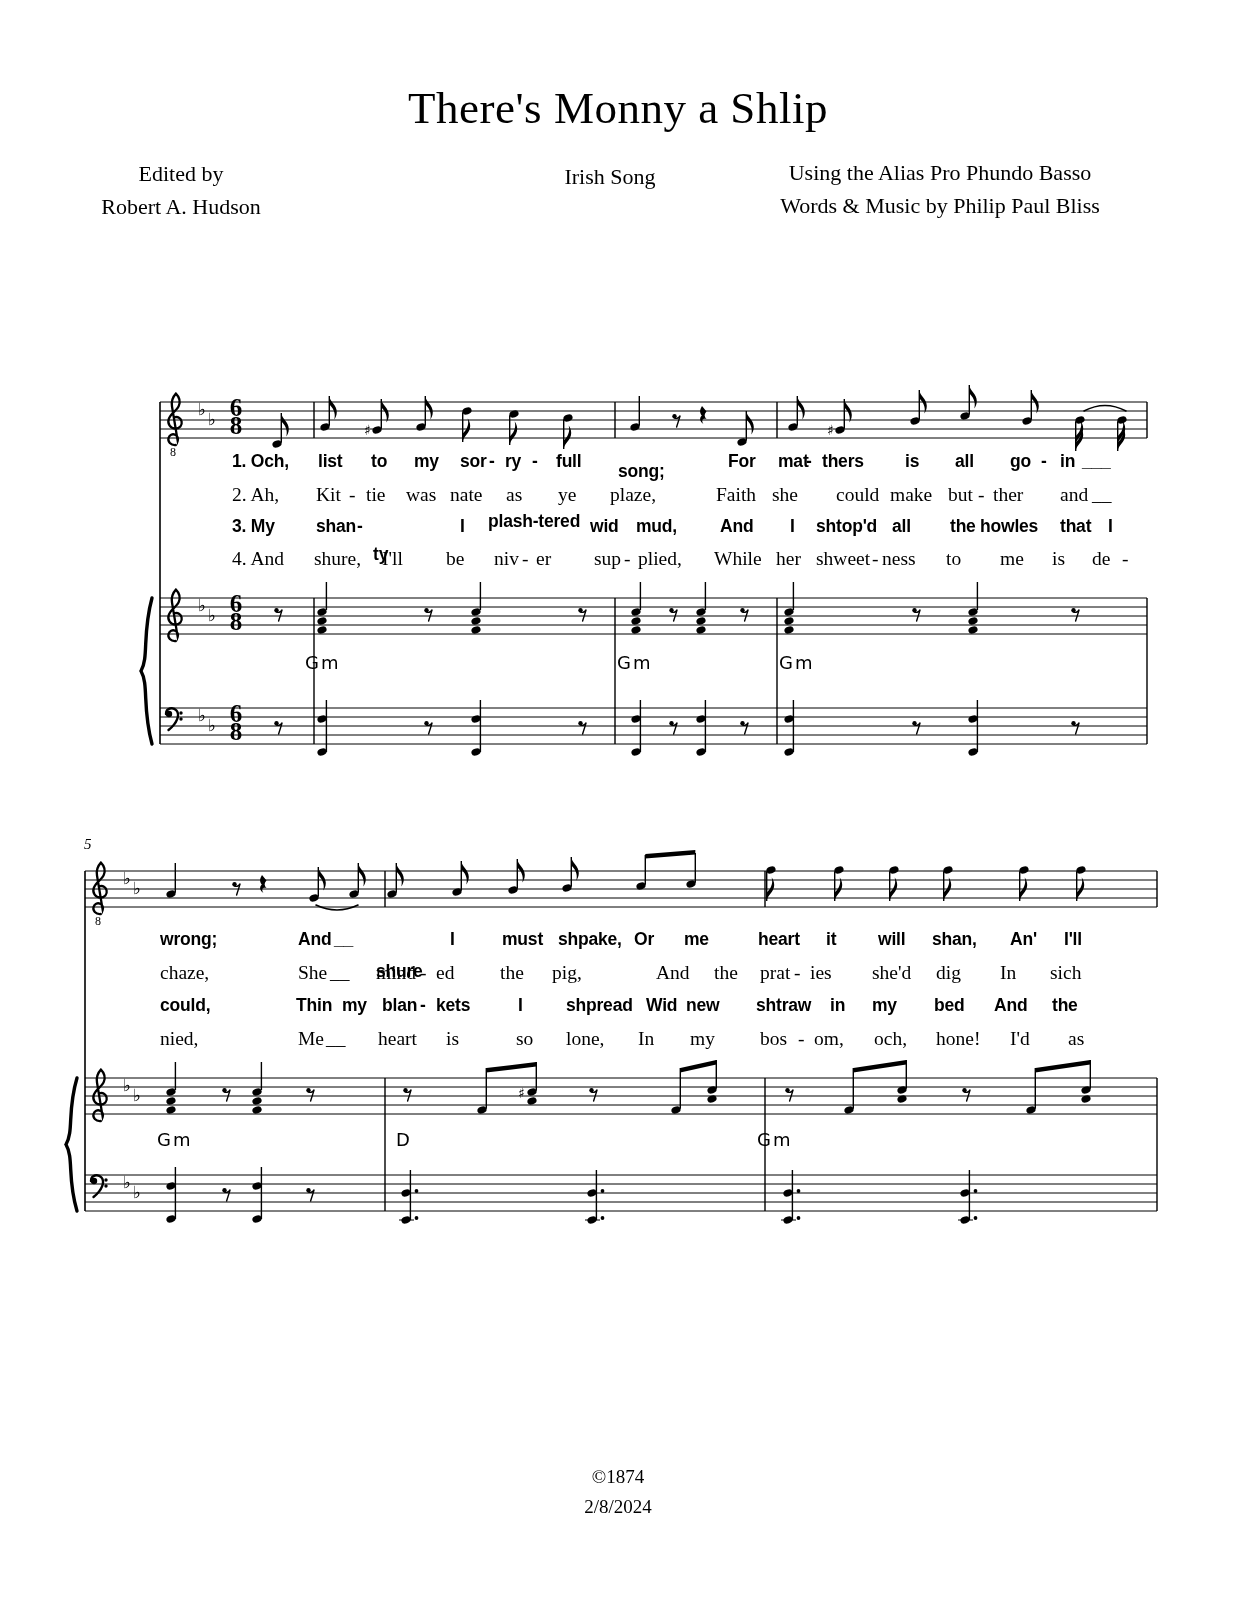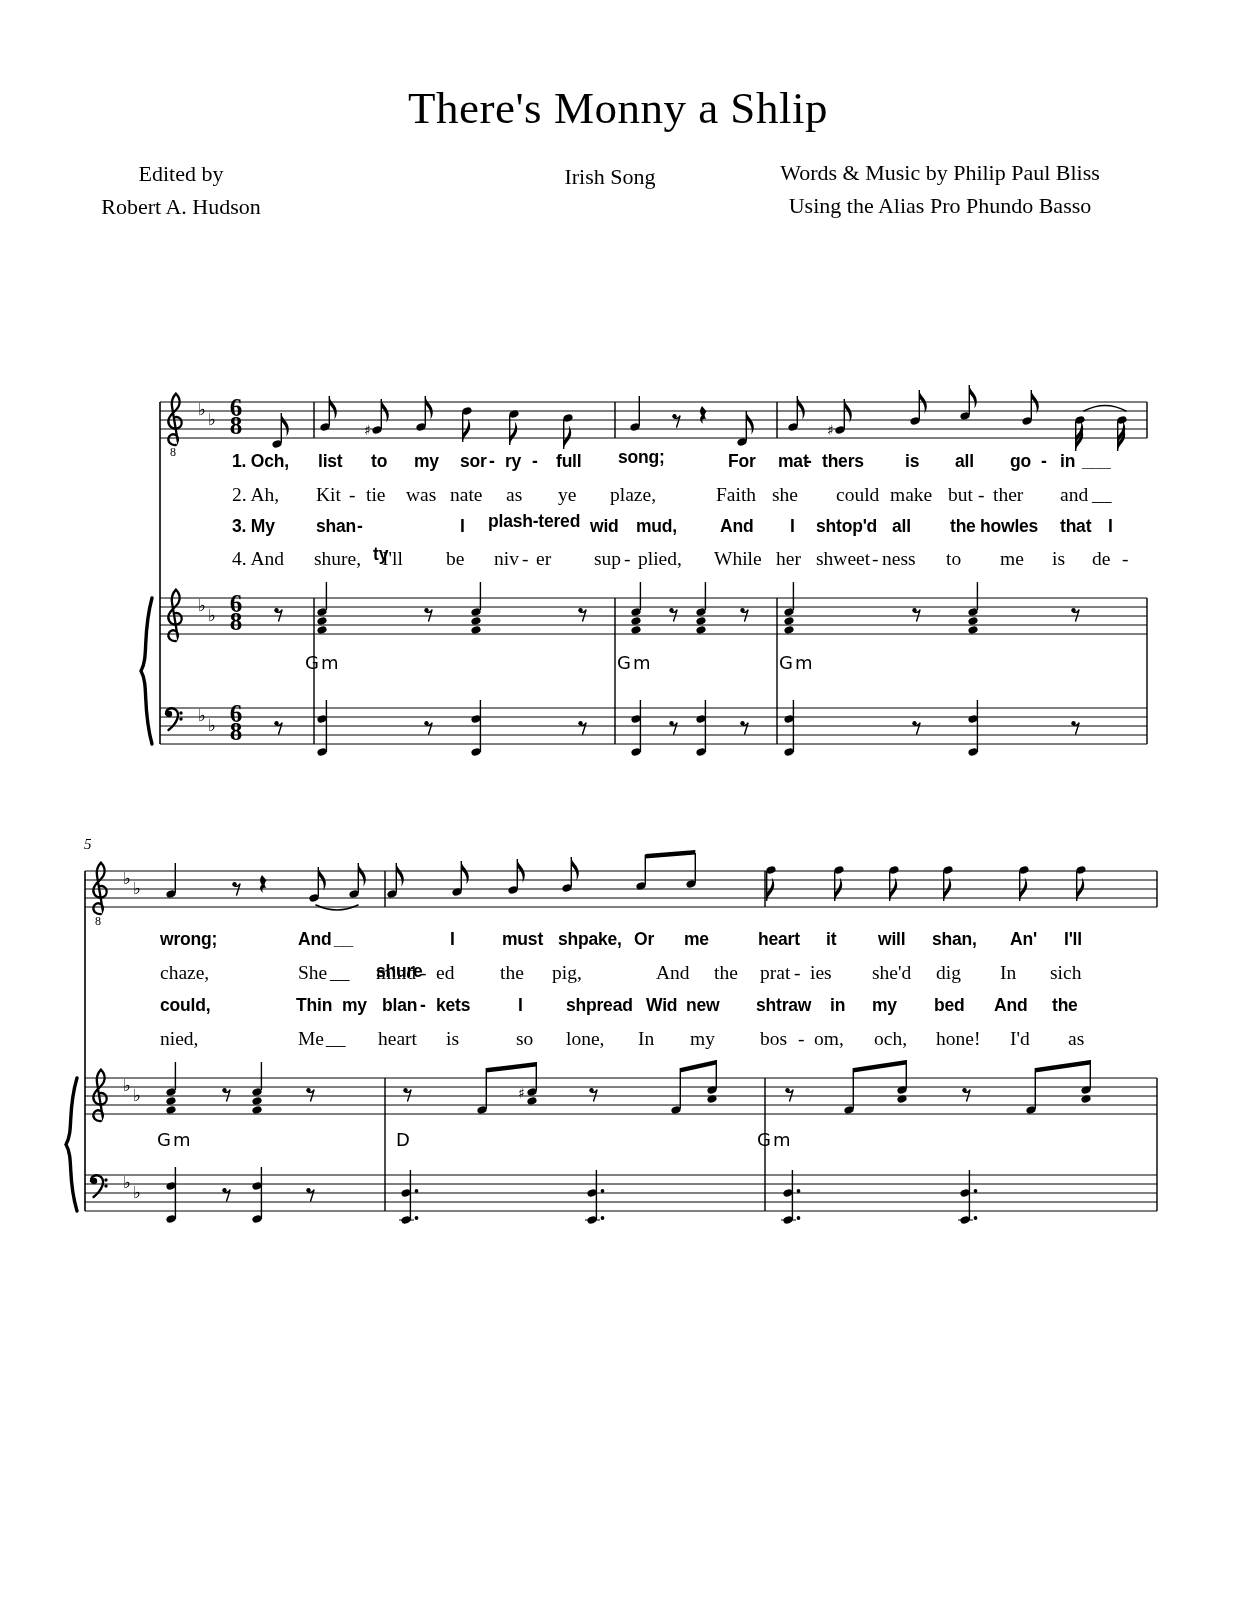--- a/index.html
+++ b/index.html
@@ -30,22 +30,22 @@
   <div class="title">There's Monny a Shlip</div>
 
   <div class="edited">
     <div>Edited by</div>
     <div>Robert A. Hudson</div>
   </div>
 
   <div class="songtype">Irish Song</div>
 
   <div class="credits">
+    <div>Using the Alias Pro Phundo Basso</div>
     <div>Words &amp; Music by Philip Paul Bliss</div>
-    <div>Using the Alias Pro Phundo Basso</div>
   </div>
 
   <svg id="notation" width="1236" height="1600" viewBox="0 0 1236 1600">
       <line x1="160" y1="402" x2="1147" y2="402" stroke="#000" stroke-width="1"></line>
       <line x1="160" y1="411" x2="1147" y2="411" stroke="#000" stroke-width="1"></line>
       <line x1="160" y1="420" x2="1147" y2="420" stroke="#000" stroke-width="1"></line>
       <line x1="160" y1="429" x2="1147" y2="429" stroke="#000" stroke-width="1"></line>
       <line x1="160" y1="438" x2="1147" y2="438" stroke="#000" stroke-width="1"></line>
       <path d="M175.8,445 C170.6,445.5 167.4,441.5 168.6,437.8 C169.5,435 172.4,433.6 174.9,434.6 C177.4,435.6 178.6,438.4 177.7,440.9 L172,406.5 C171.1,401.2 172.4,397.4 175.9,393.6 C179.3,397 180.4,401.7 178.8,405.8 C177.2,410.1 170.5,413.7 168.8,418.9 C167.1,424.1 170.6,428.6 175.2,428.6 C179.8,428.6 182.4,425.2 181.6,421.6 C180.9,418.5 178.2,416.6 175.2,417.1" fill="none" stroke="#000" stroke-width="2.3" stroke-linecap="round"></path>
       <text x="173" y="456" font-size="12" font-family="&quot;Liberation Serif&quot;,serif" text-anchor="middle" fill="#000">8</text>
@@ -378,21 +378,21 @@
   <div id="lyrics-layer">
       <span class="lyric lyb" style="left: 232px; top: 462px;">1. Och,</span>
       <span class="lyric lyb" style="left: 318px; top: 462px;">list</span>
       <span class="lyric lyb" style="left: 371px; top: 462px;">to</span>
       <span class="lyric lyb" style="left: 414px; top: 462px;">my</span>
       <span class="lyric lyb" style="left: 460px; top: 462px;">sor</span>
       <span class="lyric lyb" style="left: 489px; top: 462px;">-</span>
       <span class="lyric lyb" style="left: 505px; top: 462px;">ry</span>
       <span class="lyric lyb" style="left: 532px; top: 462px;">-</span>
       <span class="lyric lyb" style="left: 556px; top: 462px;">full</span>
-      <span class="lyric lyb" style="left: 618px; top: 458px;">song;</span>
+      <span class="lyric lyb" style="left: 618px; top: 472px;">song;</span>
       <span class="lyric lyb" style="left: 728px; top: 462px; text-align: center;">For</span>
       <span class="lyric lyb" style="left: 778px; top: 462px;">mat</span>
       <span class="lyric lyb" style="left: 806px; top: 462px;">-</span>
       <span class="lyric lyb" style="left: 822px; top: 462px;">thers</span>
       <span class="lyric lyb" style="left: 905px; top: 462px;">is</span>
       <span class="lyric lyb" style="left: 955px; top: 462px;">all</span>
       <span class="lyric lyb" style="left: 1010px; top: 462px;">go</span>
       <span class="lyric lyb" style="left: 1041px; top: 462px;">-</span>
       <span class="lyric lyb" style="left: 1060px; top: 462px;">in</span>
       <span class="lyric lyb" style="left: 1082px; top: 462px;">___</span>
@@ -519,14 +519,18 @@
       <span class="chord" style="left: 305px; top: 652px;">Gm</span>
       <span class="chord" style="left: 617px; top: 652px;">Gm</span>
       <span class="chord" style="left: 779px; top: 652px;">Gm</span>
       <span class="chord" style="left: 157px; top: 1129px;">Gm</span>
       <span class="chord" style="left: 396px; top: 1129px;">D</span>
       <span class="chord" style="left: 757px; top: 1129px;">Gm</span>
     </div>
 
   <div class="measure-num" style="left:84px;top:836px">5</div>
 
+  <div class="footer">
+    <div>©1874</div>
+    <div>2/8/2024</div>
+  </div>
 
 </div>
 
 </body></html>

